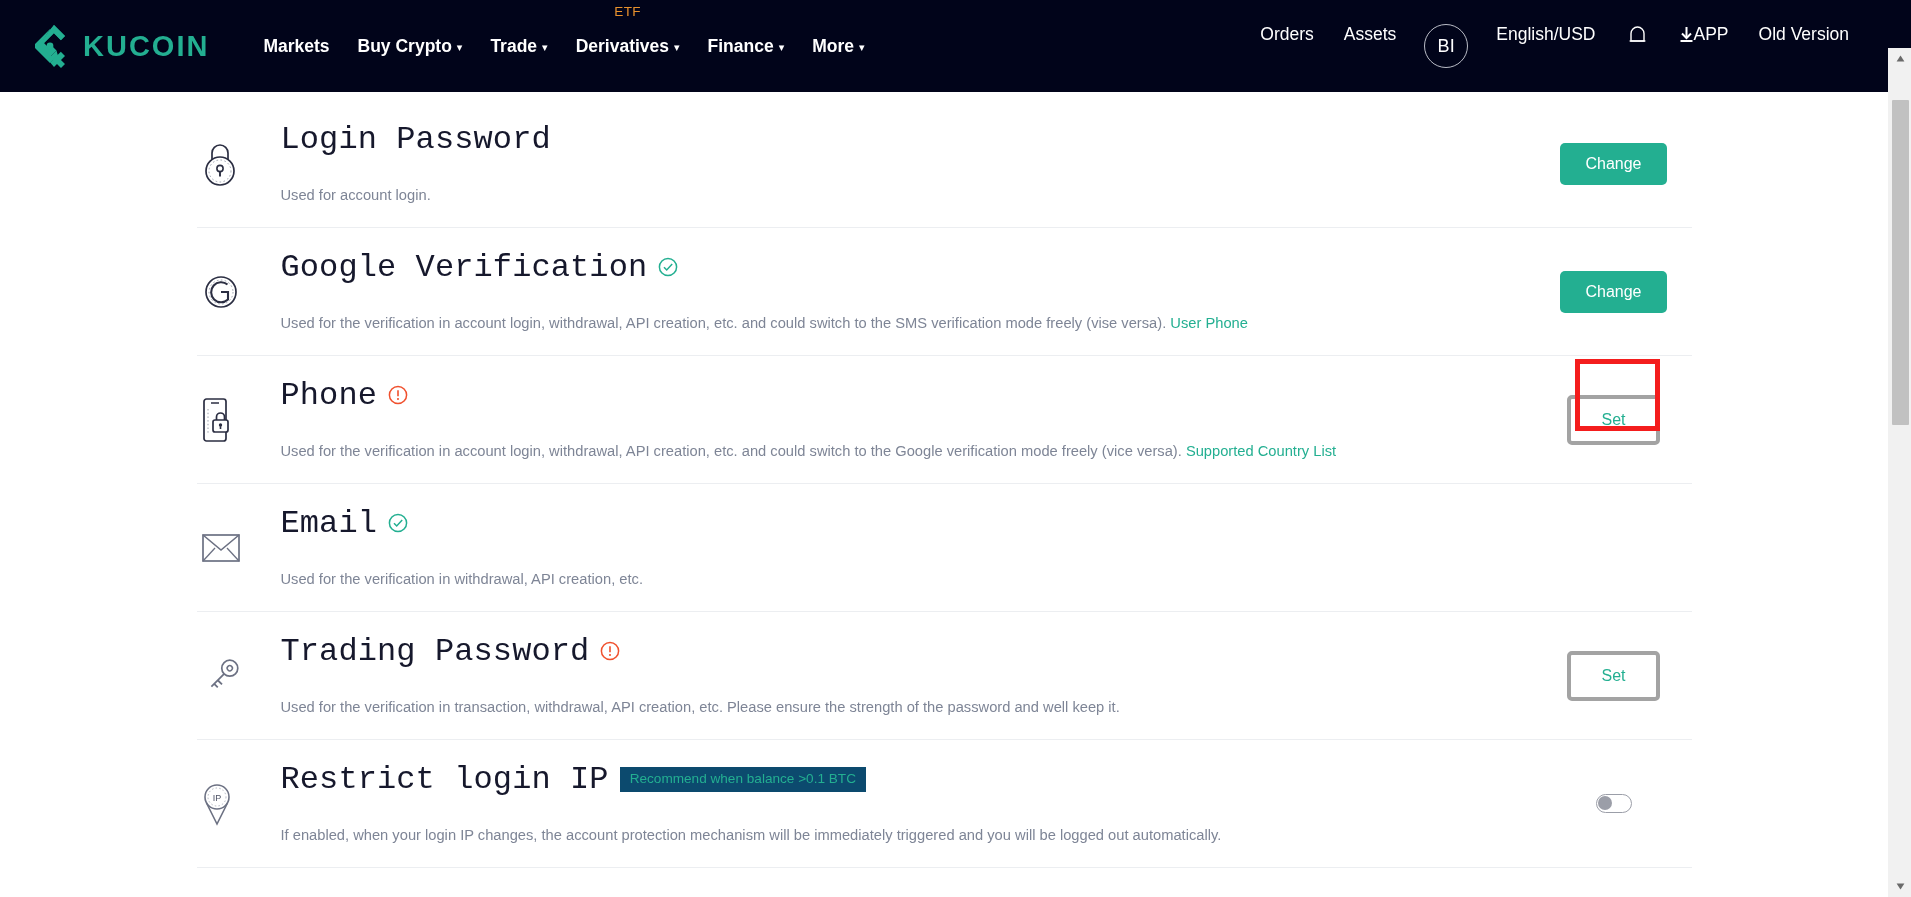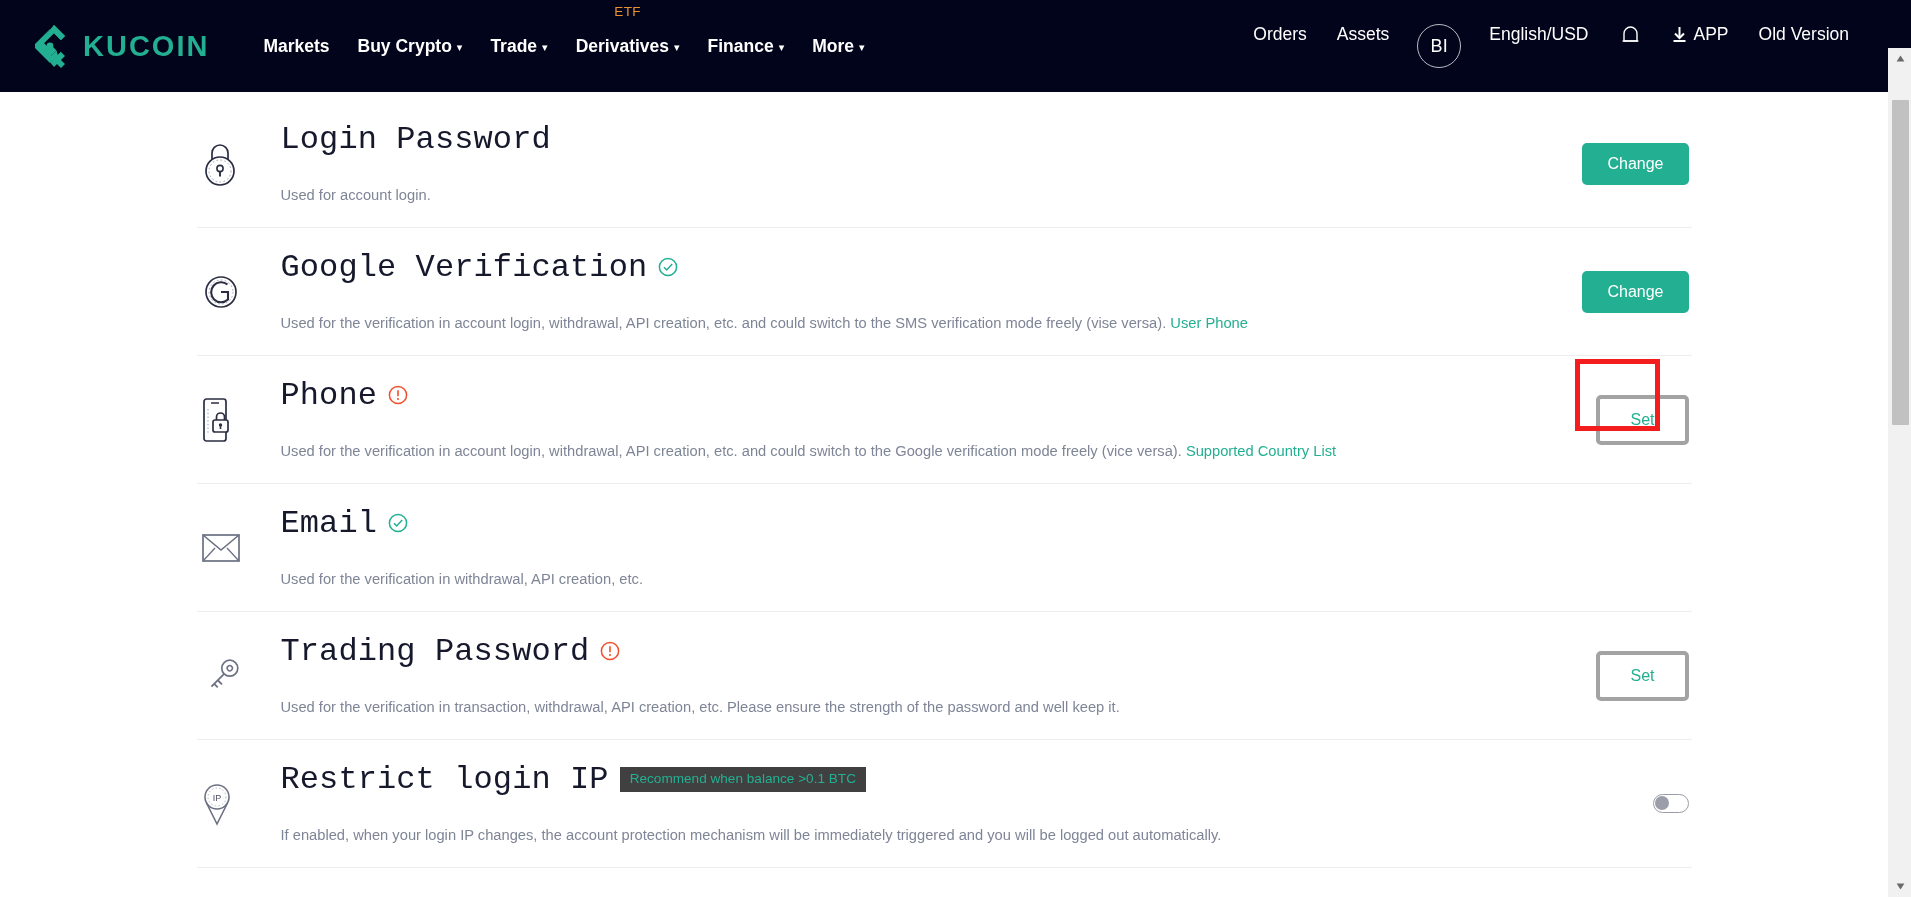--- a/index.html
+++ b/index.html
@@ -96,21 +96,21 @@
     color: #ffffff;
     font-size: 18px;
     display: flex;
     align-items: center;
     justify-content: center;
     margin: 0 13px;
     cursor: pointer;
     letter-spacing: 0.3px;
   }
   .bell { padding: 0 16px; cursor: pointer; display:flex; align-items:center; }
-  .app-item { gap: 7px; }
+  .app-item { gap: 0; }
 
   
   .page {
     position: relative;
     width: 1888px;
     height: 805px;
     background: #ffffff;
     overflow: hidden;
   }
   .content {
@@ -153,32 +153,32 @@
     color: #7e8596;
     line-height: 1.4;
     font-weight: 400;
     margin-top: 28px;
   }
   .row-desc a {
     color: #23af91;
     text-decoration: none;
   }
   .badge {
-    background: #404040;
+    background: #0c4a6e;
     color: #23af91;
     font-size: 13.6px;
     padding: 5px 10px 6px;
     line-height: 1;
     white-space: nowrap;
   }
   .row-action {
     flex: 0 0 auto;
     display: flex;
     align-items: center;
-    justify-content: flex-end;
+    justify-content: center;
     width: 150px;
     position: relative;
   }
 
   .btn {
     font-family: "Liberation Sans", sans-serif;
     font-size: 16px;
     border-radius: 5px;
     cursor: pointer;
     text-align: center;

